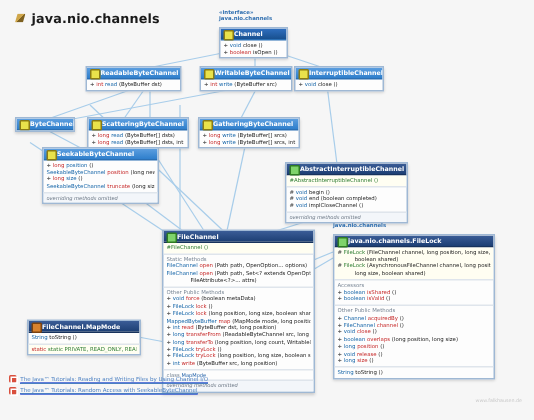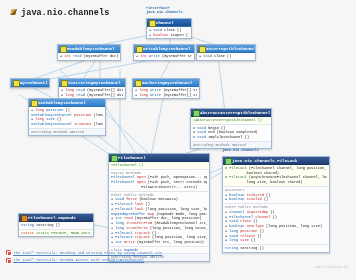--- a/index.html
+++ b/index.html
@@ -2,21 +2,21 @@
 <html><head>
 <meta charset="utf-8">
 <style>
   html,body{margin:0;padding:0;}
   body{
     width:356px;height:280px;overflow:hidden;position:relative;
     background:#f6f6f6;
     font-family:"DejaVu Sans","Liberation Sans",sans-serif;
     -webkit-font-smoothing:none;
   }
-  #canvas{position:absolute;inset:0;font-family:Liberation Mono, monospace;}
+  #canvas{position:absolute;inset:0;}
   svg.links{position:absolute;left:0;top:0;width:356px;height:280px;pointer-events:none;}
 
   
   .diagram-title{
     position:absolute;left:10px;top:8px;
     font-size:8.5px;font-weight:bold;color:#1a1a1a;
     letter-spacing:.1px;white-space:nowrap;
   }
   .diagram-title .pkg-icon{
     display:inline-block;width:8px;height:8px;margin-right:3px;

